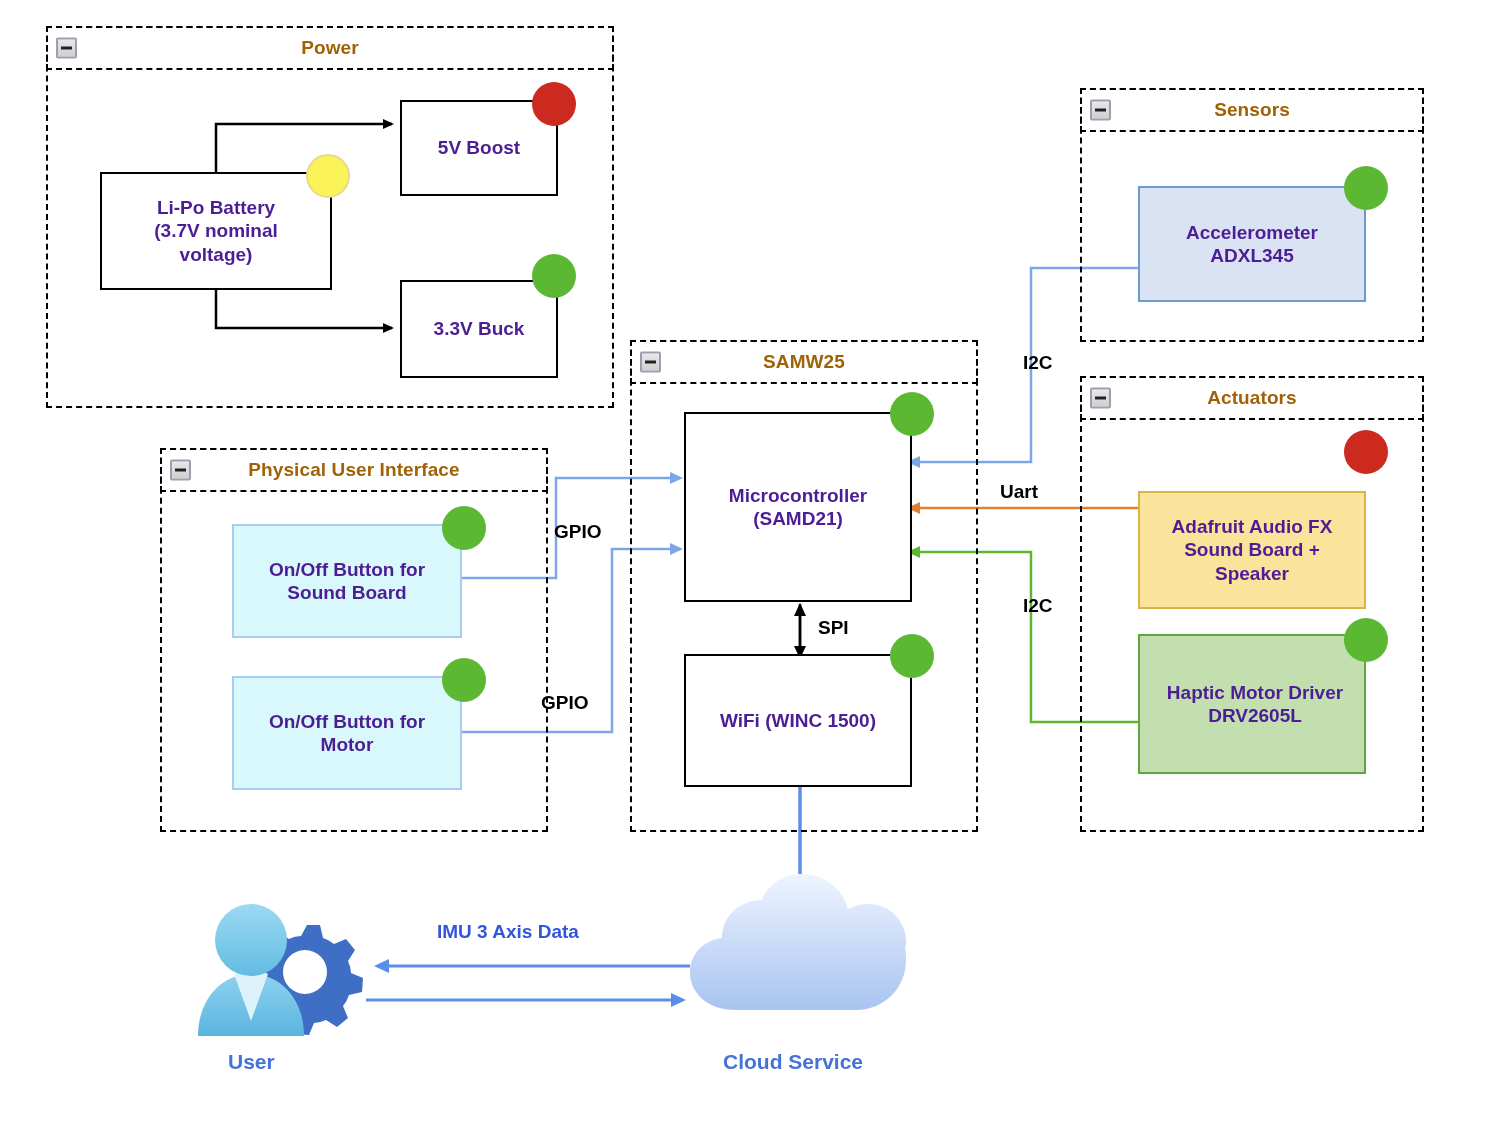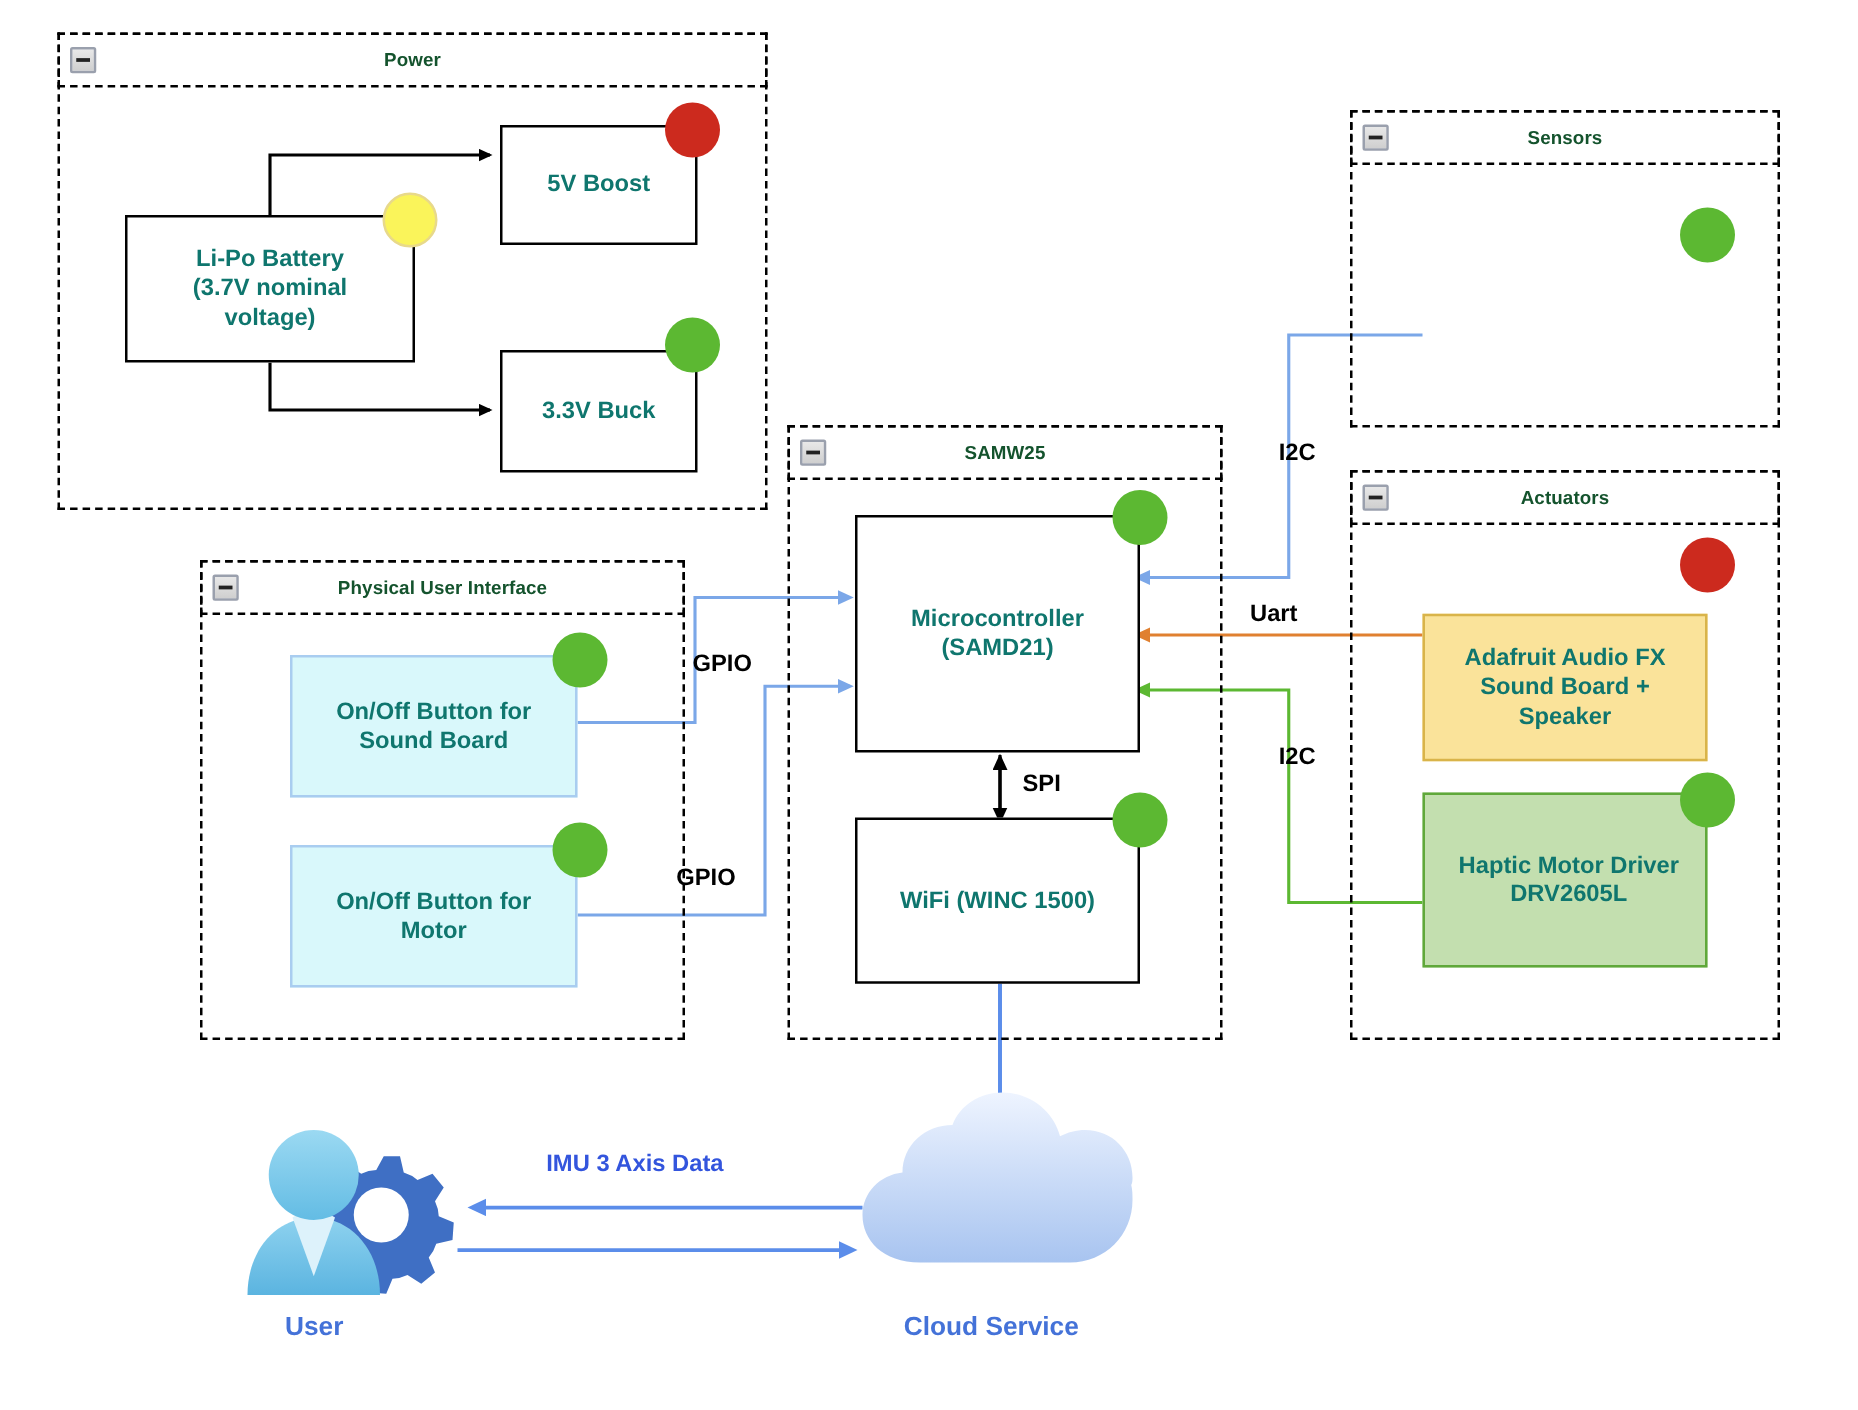--- a/index.html
+++ b/index.html
@@ -10,33 +10,33 @@
 
   svg.layer{position:absolute;left:0;top:0;width:1486px;height:1128px;
             pointer-events:none;overflow:visible;}
 
   
   .group{position:absolute;box-sizing:border-box;
          border:2px dashed #000000;background:transparent;}
   .group-header{position:absolute;left:-2px;right:-2px;top:-2px;height:44px;
          box-sizing:border-box;border:2px dashed #000000;
          display:flex;align-items:center;justify-content:center;}
-  .group-title{font-size:15px;font-weight:bold;color:#14532d;letter-spacing:.1px;}
+  .group-title{font-size:19px;font-weight:bold;color:#a16207;letter-spacing:.1px;}
   .collapse-icon{position:absolute;left:8px;top:50%;transform:translateY(-50%);
          width:21px;height:21px;box-sizing:border-box;
          background:linear-gradient(180deg,#e8e8e8,#cfcfcf);
          border:2px solid #9aa0ad;border-radius:2px;
          display:flex;align-items:center;justify-content:center;}
   .collapse-icon::after{content:"";display:block;width:11px;height:3px;
          background:#222;}
 
   
   .node{position:absolute;box-sizing:border-box;display:flex;
         align-items:center;justify-content:center;text-align:center;
-        font-size:19px;font-weight:bold;color:#0f766e;line-height:1.22;
+        font-size:19px;font-weight:bold;color:#4c1d95;line-height:1.22;
         padding:2px 6px;}
   .node.plain{background:#ffffff;border:2px solid #000000;}
   .node.blue{background:#dae3f3;border:2px solid #6b9bd2;}
   .node.cyan{background:#d9f8fb;border:2px solid #a9cdf0;}
   .node.amber{background:#fae39a;border:2px solid #d9b44a;margin-top:43px;}
   .node.greenbox{background:#c3dfaf;border:2px solid #5fa83a;}
 
   
   .dot{position:absolute;border-radius:50%;box-sizing:border-box;}
   .dot.green{background:#5cb832;}
@@ -188,20 +188,21 @@
 
   <div class="node plain" style="left:100px;top:172px;width:232px;height:118px;">Li-Po Battery<br>(3.7V nominal<br>voltage)</div>
   <span class="dot yellow" style="left:306px;top:154px;width:44px;height:44px;"></span>
 
   <div class="node plain" style="left:400px;top:100px;width:158px;height:96px;">5V Boost</div>
   <span class="dot red" style="left:532px;top:82px;width:44px;height:44px;"></span>
 
   <div class="node plain" style="left:400px;top:280px;width:158px;height:98px;">3.3V Buck</div>
   <span class="dot green" style="left:532px;top:254px;width:44px;height:44px;"></span>
 
+  <div class="node blue" style="left:1138px;top:186px;width:228px;height:116px;">Accelerometer<br>ADXL345</div>
   <span class="dot green" style="left:1344px;top:166px;width:44px;height:44px;"></span>
 
   <div class="node plain" style="left:684px;top:412px;width:228px;height:190px;">Microcontroller<br>(SAMD21)</div>
   <span class="dot green" style="left:890px;top:392px;width:44px;height:44px;"></span>
 
   <div class="node plain" style="left:684px;top:654px;width:228px;height:133px;">WiFi (WINC 1500)</div>
   <span class="dot green" style="left:890px;top:634px;width:44px;height:44px;"></span>
 
   <div class="node amber" style="left:1138px;top:448px;width:228px;height:118px;">Adafruit Audio FX<br>Sound Board +<br>Speaker</div>
   <span class="dot red" style="left:1344px;top:430px;width:44px;height:44px;"></span>

